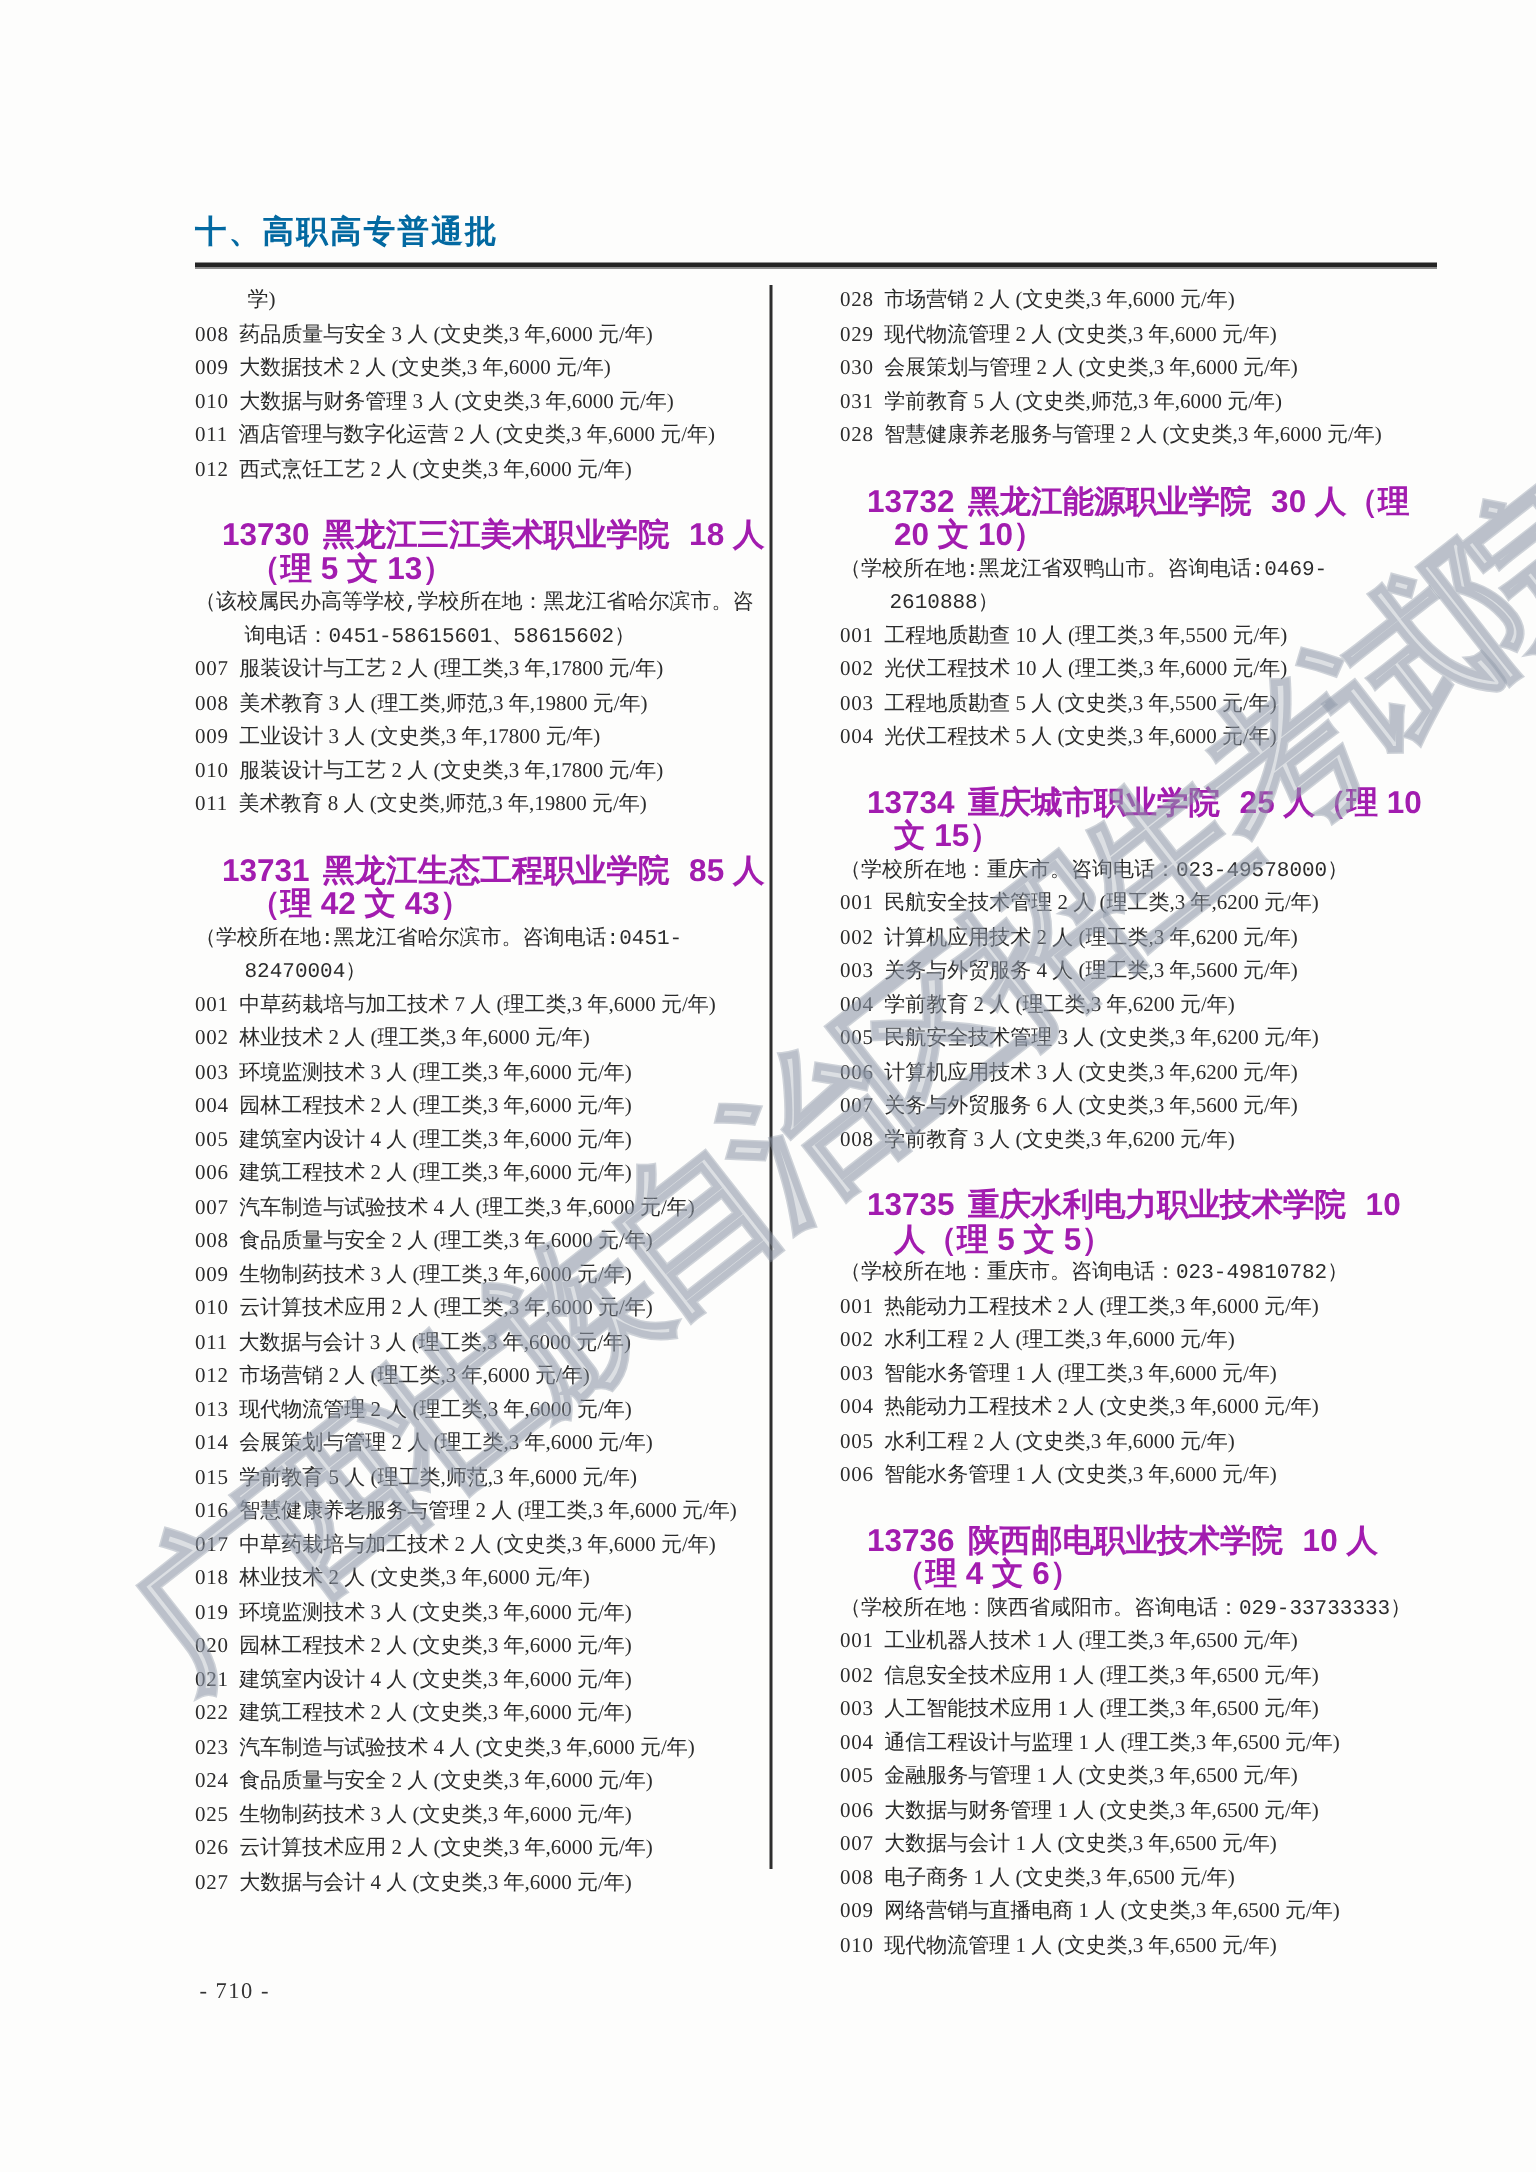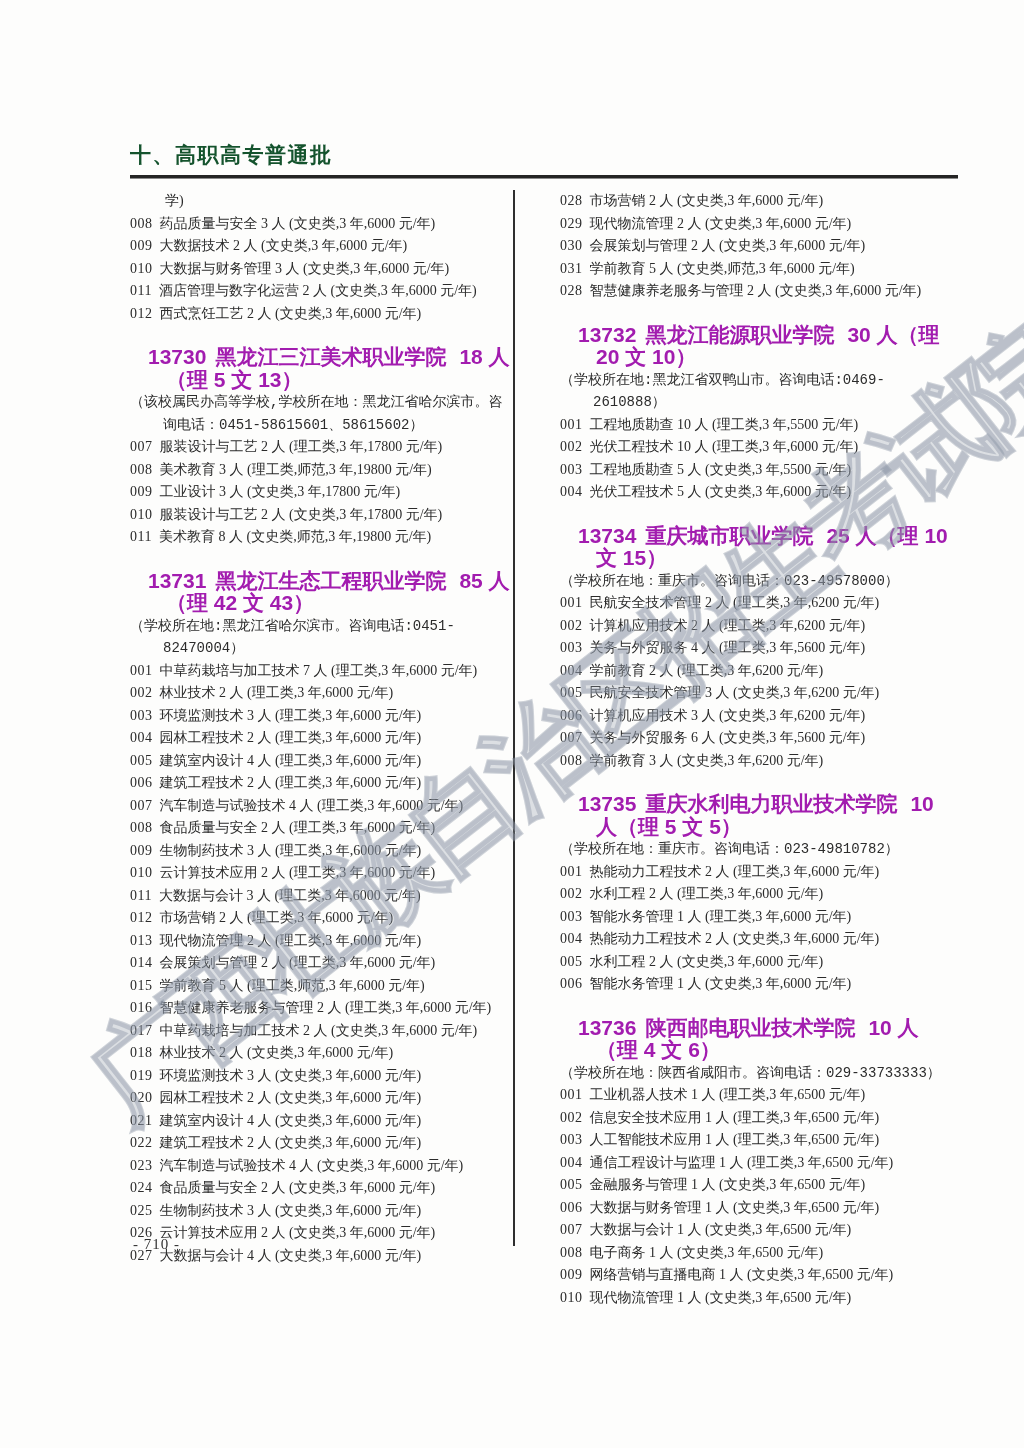--- a/index.html
+++ b/index.html
@@ -5,21 +5,21 @@
   html,body{margin:0;padding:0;background:#e8e8e8;}
   .page{
     position:relative;width:1024px;height:1448px;background:#fdfdfc;
     overflow:hidden;margin:0 auto;
     font-family:"Liberation Serif","DejaVu Serif",serif;color:#2b2b2b;
   }
   
   .hdr{position:absolute;left:130px;top:142px;width:828px;}
   .hdr-title{
     font-family:"Liberation Sans","DejaVu Sans",sans-serif;
-    font-weight:bold;font-size:21px;color:#14532d;letter-spacing:1.5px;line-height:26px;
+    font-weight:bold;font-size:21px;color:#0369a1;letter-spacing:1.5px;line-height:26px;
   }
   .hdr-rule{margin-top:7px;height:3px;background:#242424;border-bottom:1px solid #8a8a8a;}
   
   .col{position:absolute;top:190px;font-size:14px;line-height:22.5px;}
   .col-left{left:130px;width:383px;}
   .col-right{left:560px;width:390px;}
   .divider{position:absolute;left:513px;top:190px;width:2px;height:1056px;background:#2e2e2e;}
   .cont{padding-left:35px;}
   .major{white-space:nowrap;}
   .m-no{margin-right:7px;letter-spacing:0.5px;}
@@ -37,21 +37,21 @@
     position:absolute;left:577px;top:727px;
     transform:translate(-50%,-50%) rotate(-38deg);
     transform-origin:center;
     font-family:"Liberation Sans","DejaVu Sans",sans-serif;
     font-size:108px;letter-spacing:-8px;white-space:nowrap;
     color:rgba(145,154,170,0.30);
     -webkit-text-stroke:2px rgba(140,150,166,0.42);
     z-index:3;pointer-events:none;font-weight:bold;
   }
   
-  .footer{position:absolute;left:133px;top:1236px;font-size:15px;letter-spacing:1px;color:#333;}
+  .footer{position:absolute;left:133px;top:1320px;font-size:15px;letter-spacing:1px;color:#333;}
 </style>
 </head>
 <body>
 
 <div class="page">
 
   <div class="wm">广西壮族自治区招生考试院</div>
 
   <div class="hdr">
     <div class="hdr-title">十、高职高专普通批</div>

